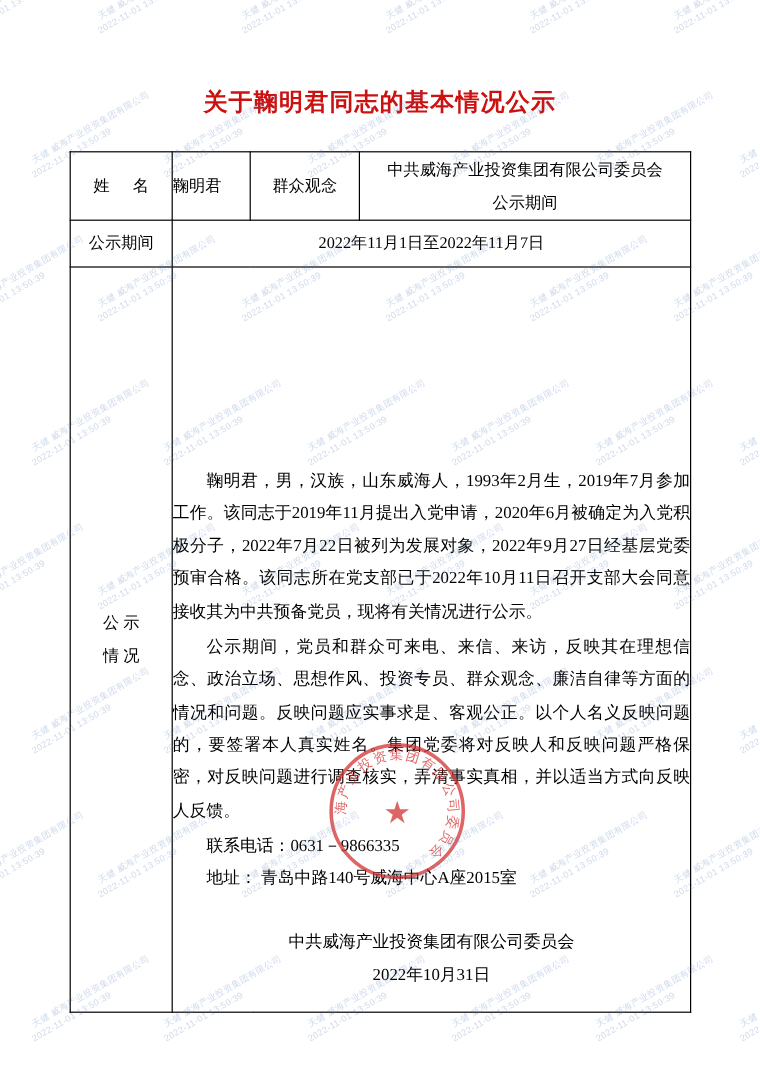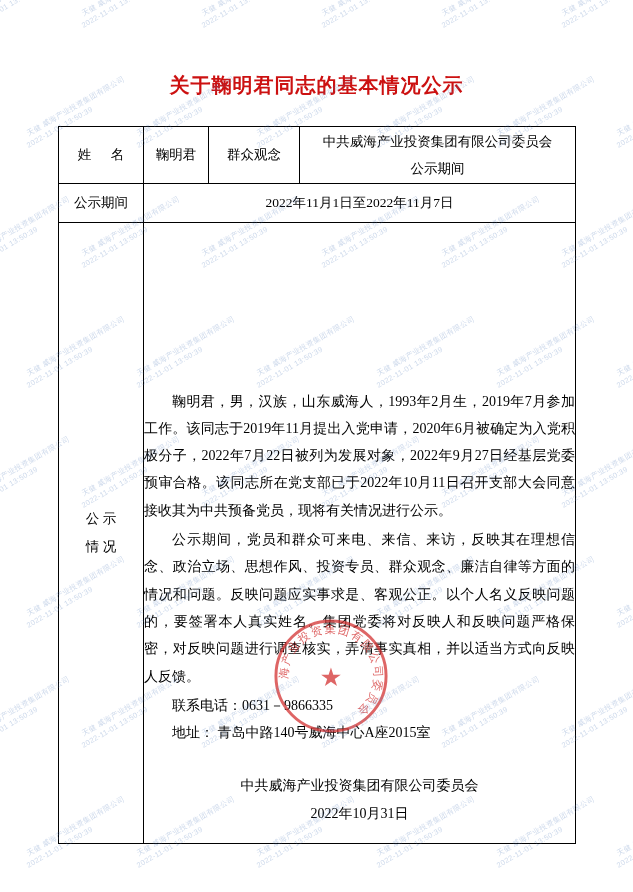--- a/index.html
+++ b/index.html
@@ -75,21 +75,20 @@
   }
   .c-center { text-align: center; }
 
   td.label-cell {
     width: 84px;
     text-align: center;
     font-size: 14px;
   }
   td.name-cell {
     width: 64px;
-    text-align: center;
     font-size: 14px;
   }
   td.unit-label-cell {
     width: 90px;
     text-align: center;
     font-size: 14px;
   }
   .spaced-label {
     letter-spacing: 8px;
     padding-left: 8px;

